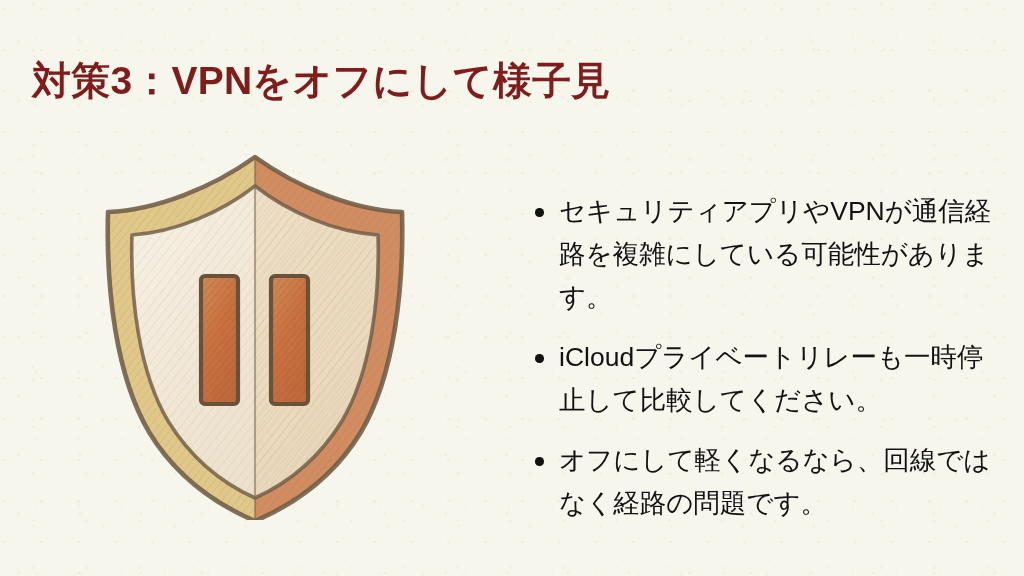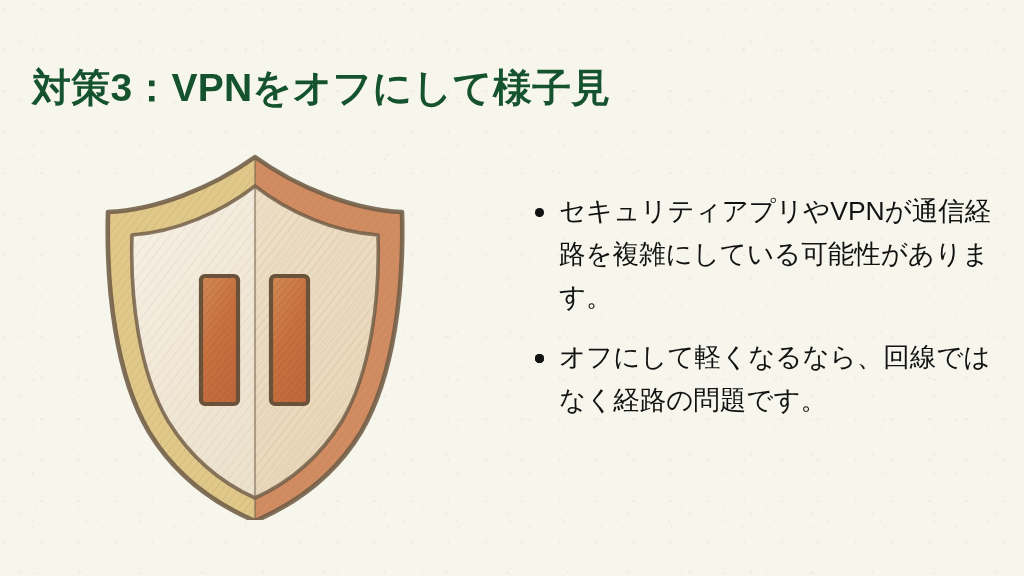--- a/index.html
+++ b/index.html
@@ -34,26 +34,26 @@
       radial-gradient(circle at 31% 71%, rgba(214,208,182,0.34) 0 1.2px, transparent 1.7px),
       radial-gradient(circle at 84% 56%, rgba(218,212,188,0.30) 0 1.0px, transparent 1.5px),
       radial-gradient(circle at 46% 93%, rgba(214,208,182,0.30) 0 1.1px, transparent 1.6px);
     background-size: 37px 41px, 53px 47px, 61px 59px, 43px 67px, 71px 53px;
   }
 
   
   #title {
     position: absolute;
     left: 32px;
-    top: 38px;
+    top: 31px;
     width: 940px;
     font-size: 39px;
     font-weight: 700;
     line-height: 1.22;
-    color: #14532d;
+    color: #7f1d1d;
     letter-spacing: 0.2px;
     white-space: nowrap;
   }
 
   
   #illustration {
     position: absolute;
     left: 84px;
     top: 140px;
     width: 350px;
@@ -228,20 +228,21 @@
     </svg>
   </div>
 
   <ul id="bullet-list">
     <li class="bullet-item">
       <span class="bullet-marker"></span>
       <span>セキュリティアプリやVPNが通信経路を複雑にしている可能性があります。</span>
     </li>
     <li class="bullet-item">
       <span class="bullet-marker"></span>
+      <span>iCloudプライベートリレーも一時停止して比較してください。</span>
     </li>
     <li class="bullet-item">
       <span class="bullet-marker"></span>
       <span>オフにして軽くなるなら、回線ではなく経路の問題です。</span>
     </li>
   </ul>
 
 </div>
 
 </body></html>

